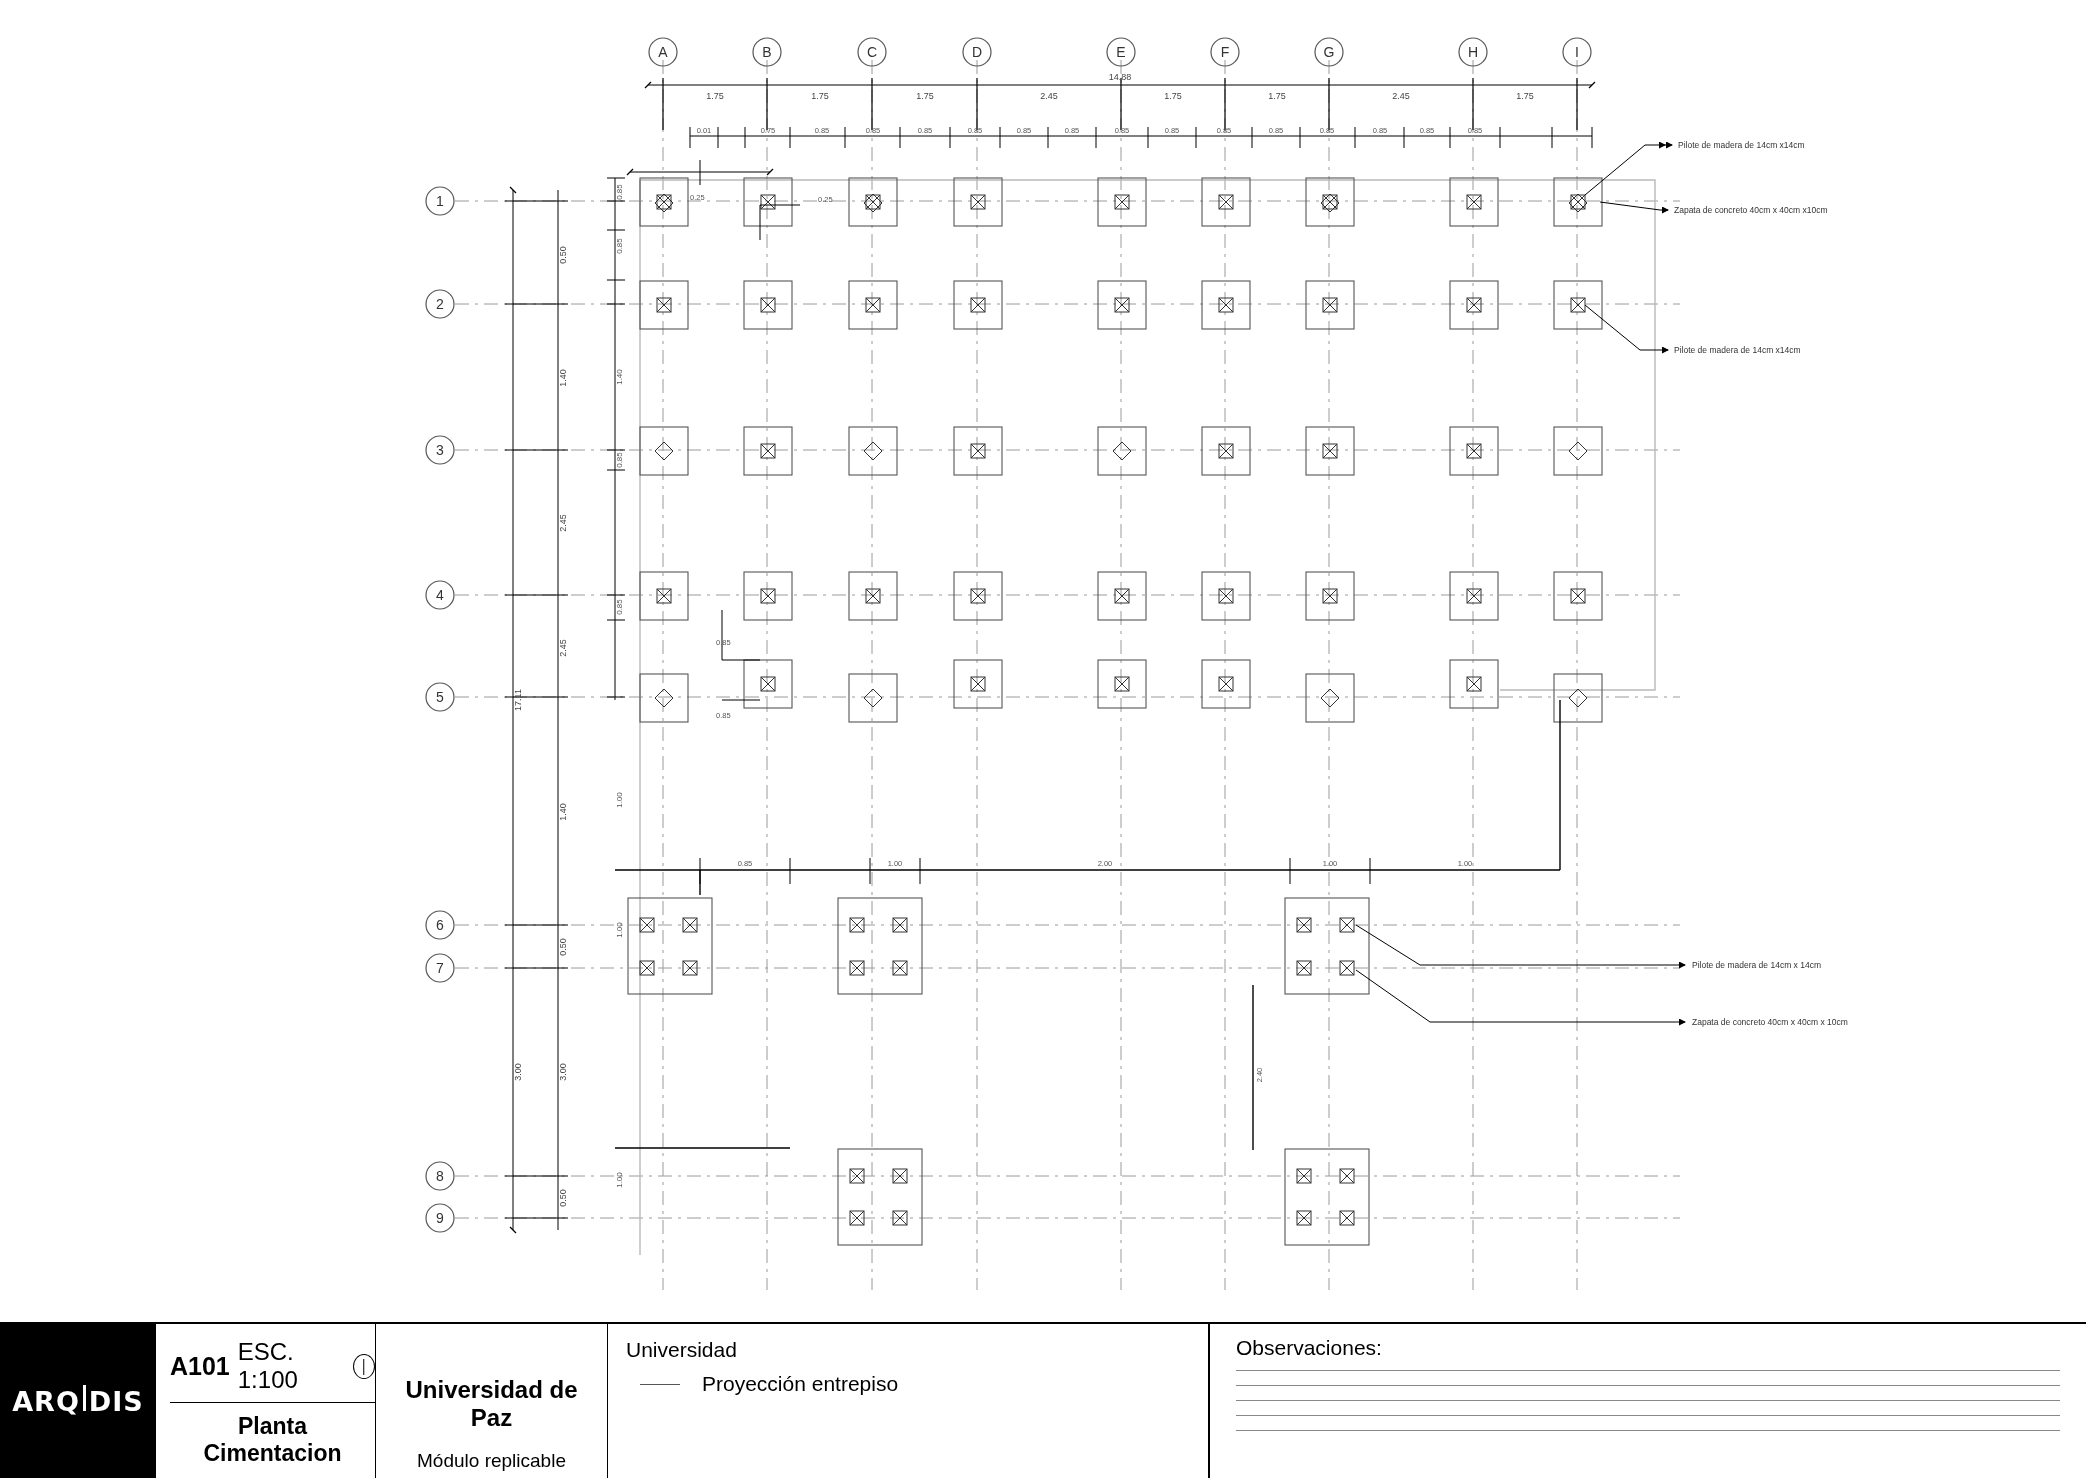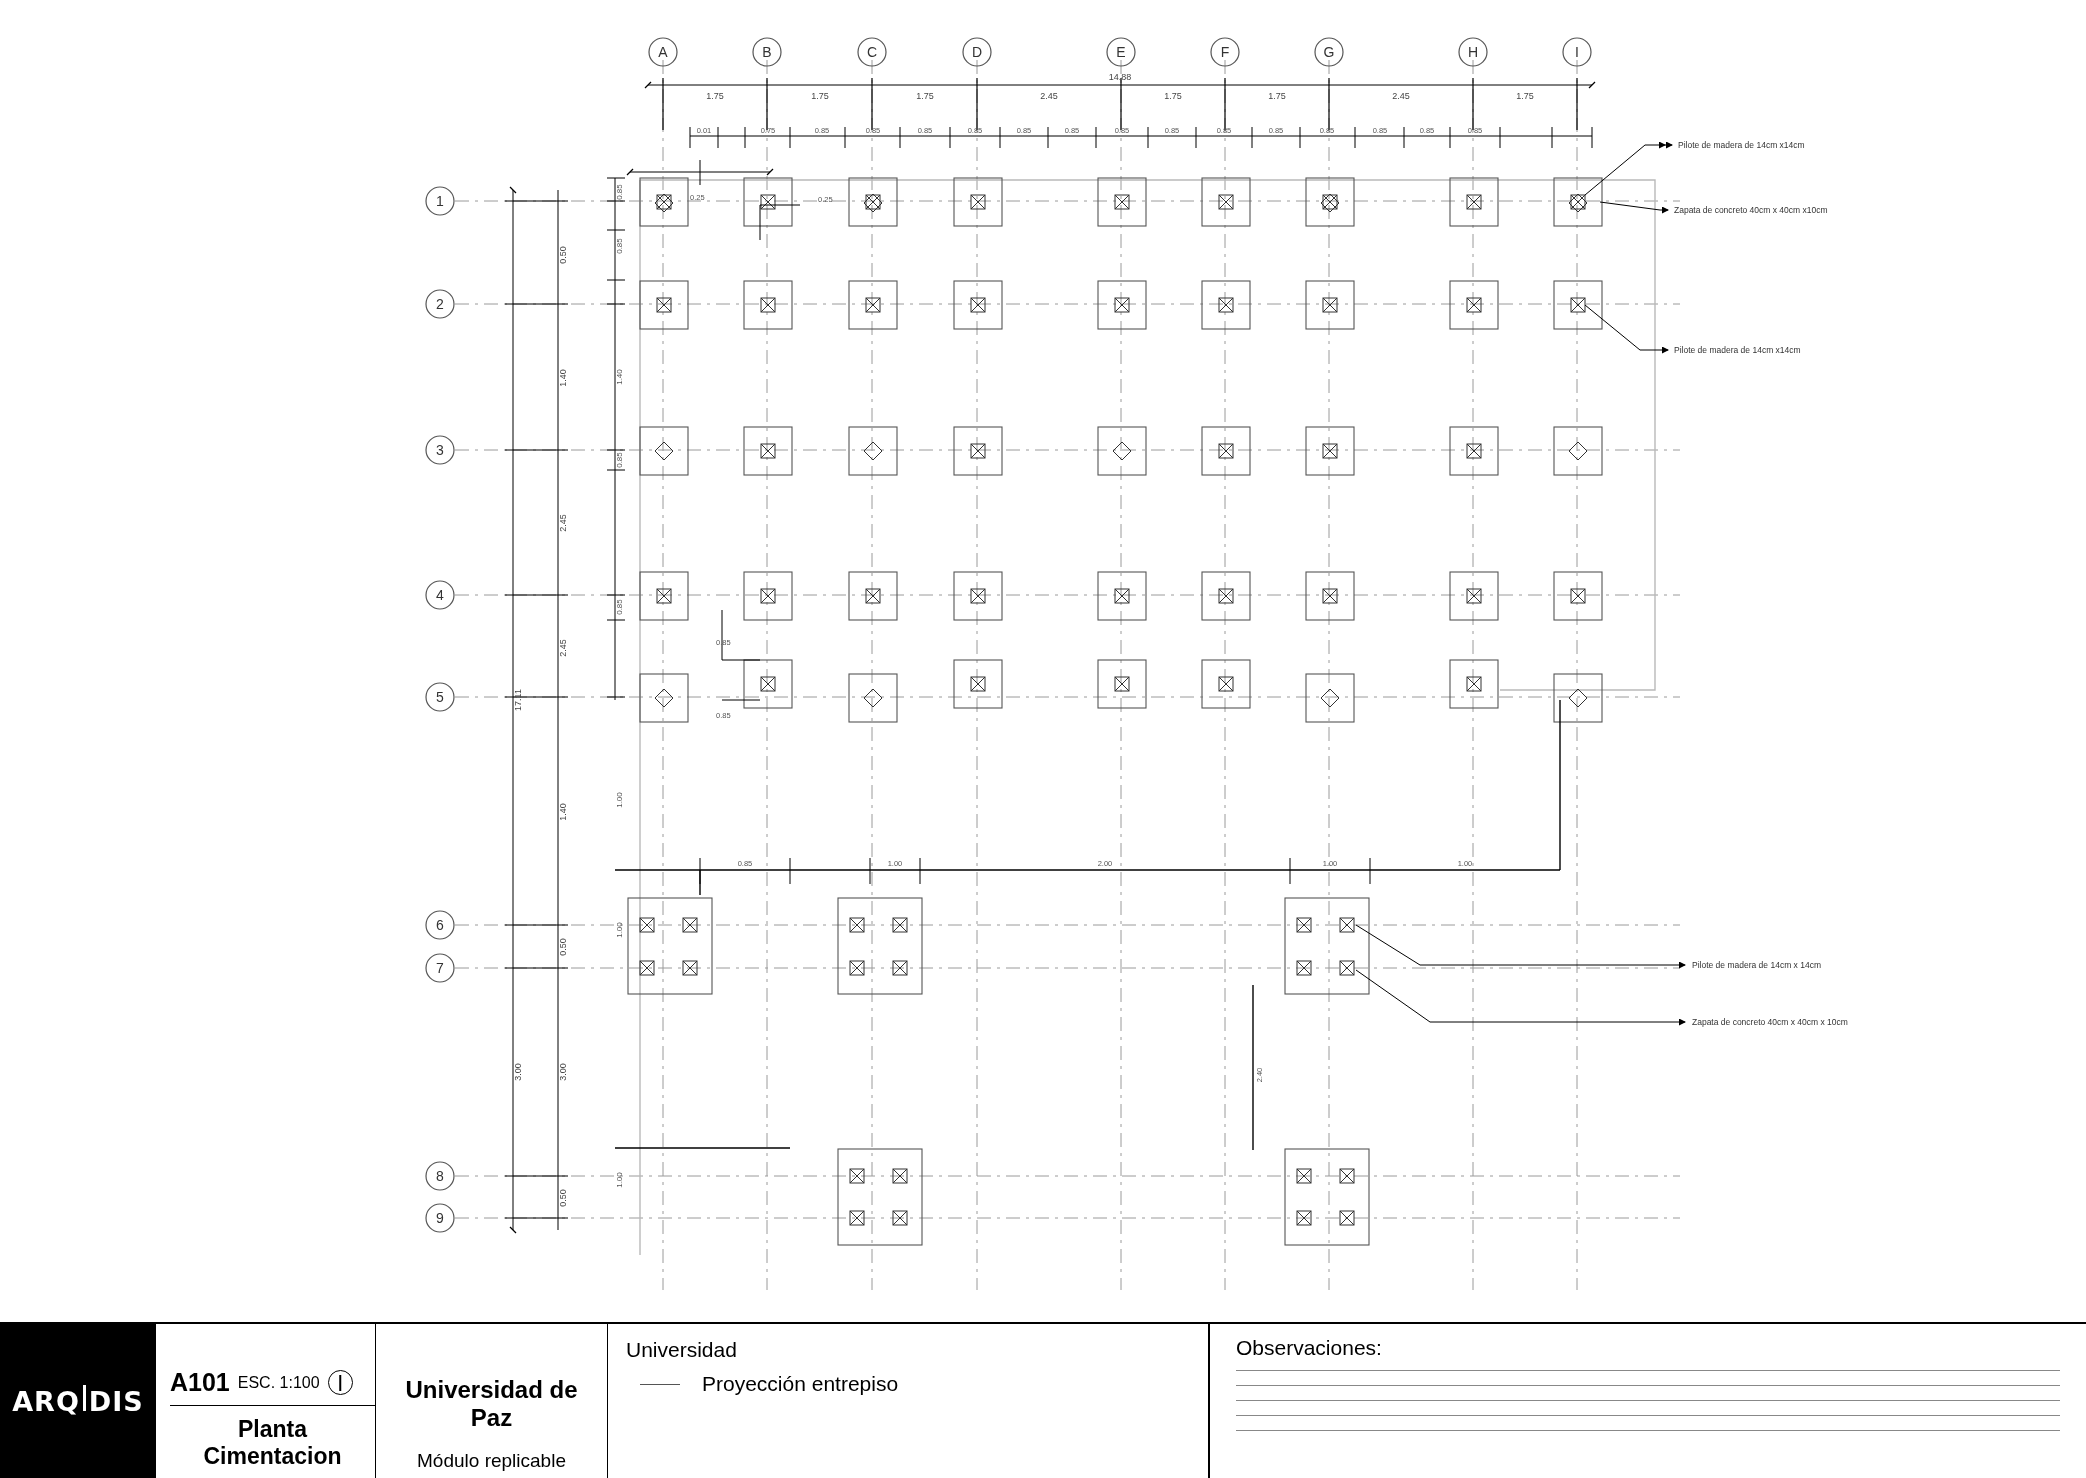--- a/index.html
+++ b/index.html
@@ -29,26 +29,26 @@
   }
   .tb-logo .logotext {
     font-family:"DejaVu Sans", sans-serif;
     font-weight:700; font-size:27px; letter-spacing:1px;
     display:flex; align-items:center;
   }
   .tb-logo .logotext .bar { display:inline-block; width:3px; height:26px; background:#fff; margin:0 3px; }
 
   .tb-code {
     width:220px; padding:14px 0 8px 14px;
-    display:flex; flex-direction:column; justify-content:flex-end;
+    display:flex; flex-direction:column; justify-content:flex-start;
     border-right:1.5px solid #000;
   }
   .tb-code .line1 { display:flex; align-items:center; gap:8px; border-bottom:1.5px solid #000; padding-bottom:8px; }
   .tb-code .code { font-size:25px; font-weight:700; }
-  .tb-code .esc { font-size:16px; }
+  .tb-code .esc { font-size:24px; }
   .tb-code .northicon { width:25px; height:25px; border:1.5px solid #000; border-radius:50%; position:relative; }
   .tb-code .northicon:after { content:""; position:absolute; left:50%; top:4px; width:1.5px; height:16px; background:#000; transform:translateX(-50%); }
   .tb-code .title { font-size:23px; font-weight:700; padding-top:10px; text-align:center; }
 
   .tb-univ {
     width:232px; padding:10px 12px;
     display:flex; flex-direction:column; justify-content:center; align-items:center; gap:18px;
     border-right:1.5px solid #000;
   }
   .tb-univ .u1 { font-size:24px; font-weight:700; text-align:center;margin-top:46px; }

